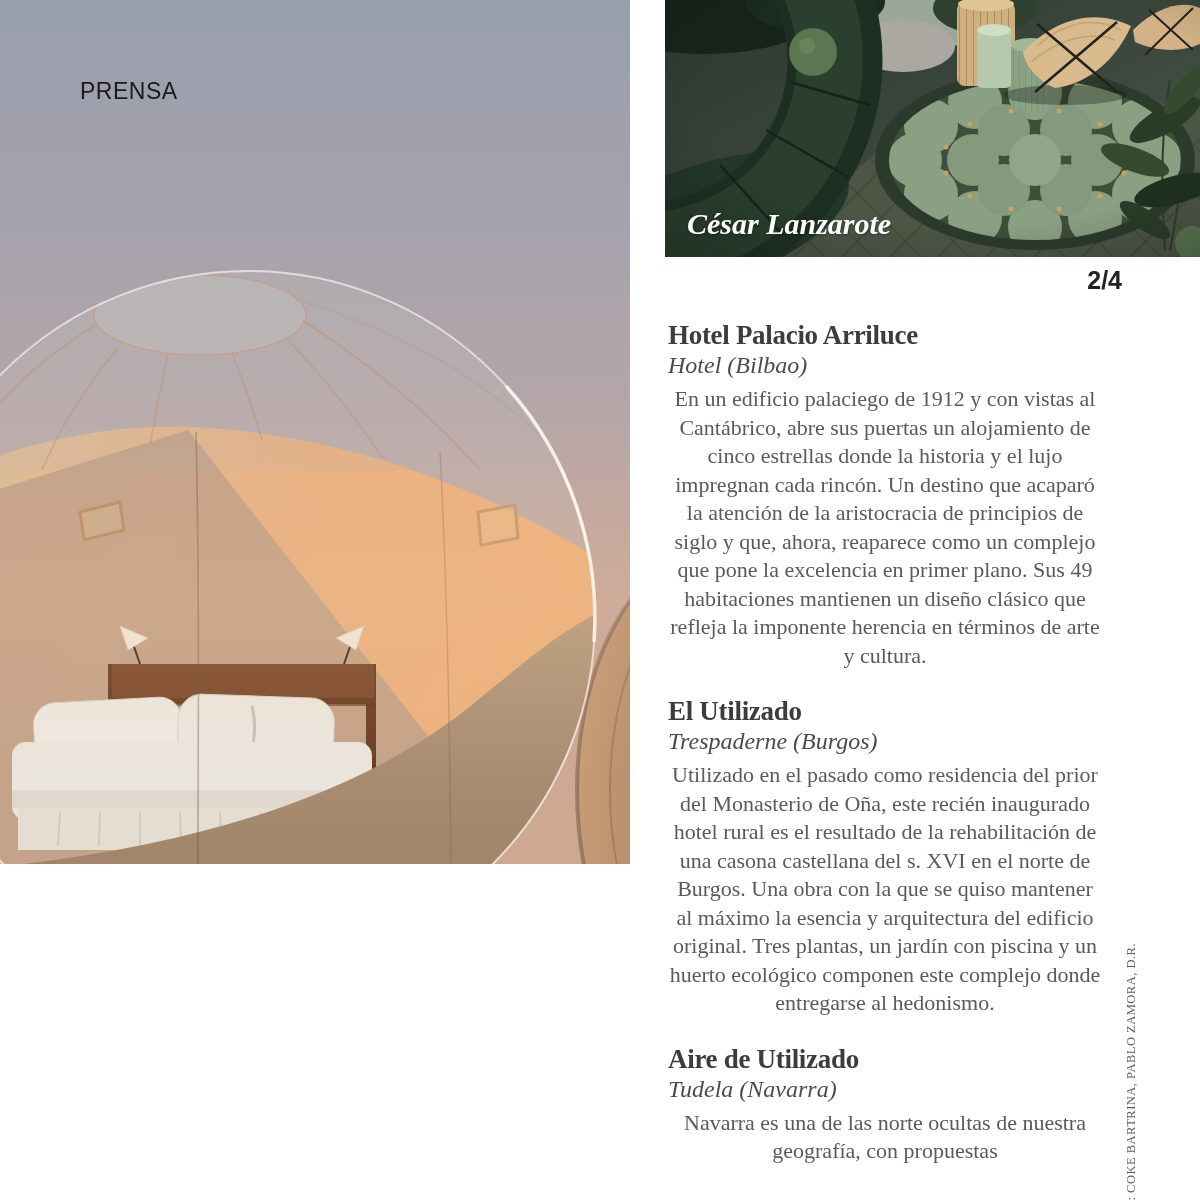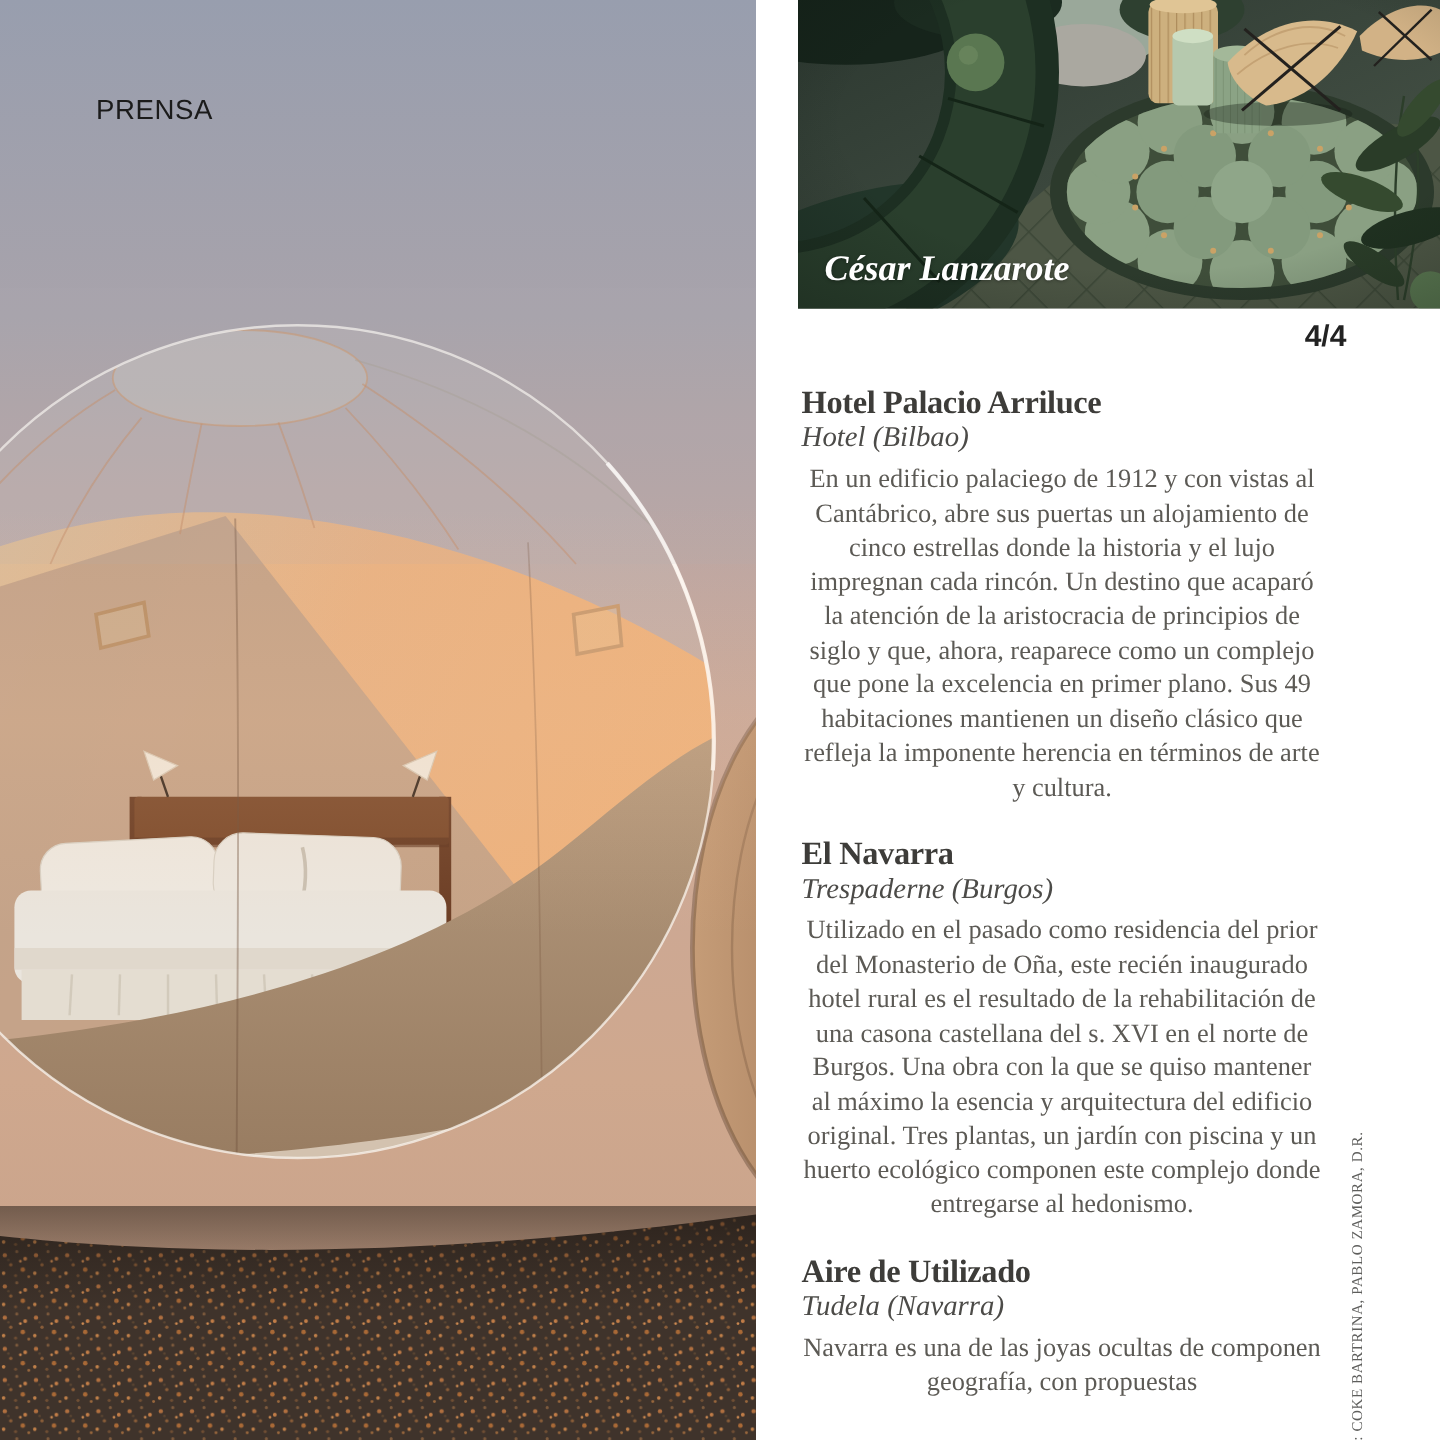--- a/index.html
+++ b/index.html
@@ -4,21 +4,21 @@
 <style>
   * { margin:0; padding:0; box-sizing:border-box; }
   html,body { background:#e8e8e8; }
   .canvas {
     position:relative; width:1200px; height:1200px; margin:0 auto;
     background:#ffffff; overflow:hidden;
     font-family:"Liberation Serif", serif;
   }
   
   .photo-left {
-    position:absolute; left:0; top:0; width:630px; height:1200px; overflow:hidden;
+    position:absolute; left:0; top:0; width:630px; height:864px; overflow:hidden;
   }
   .press-label {
     position:absolute; left:80px; top:78px;
     font-family:"Liberation Sans", sans-serif;
     font-size:23px; font-weight:500; letter-spacing:.5px; color:#1b1b1b;
   }
   
   .photo-right {
     position:absolute; left:665px; top:0; width:637px; height:257px; overflow:hidden;
     background:#33402f;
@@ -319,39 +319,39 @@
         <ellipse cx="480" cy="220" rx="30" ry="10" fill="#2a3c28" transform="rotate(35 480 220)"></ellipse>
         <ellipse cx="520" cy="90" rx="30" ry="10" fill="#354a2f" transform="rotate(-50 520 90)"></ellipse>
         <circle cx="527" cy="243" r="17" fill="#5a7751"></circle>
       </g>
 
       <rect width="535" height="257" fill="url(#vig)"></rect>
     </svg>
     <span class="photo-caption">César Lanzarote</span>
   </div>
 
-  <div class="page-indicator">4/4</div>
+  <div class="page-indicator">2/4</div>
 
   <div class="articles">
 
     <div class="article">
       <h2>Hotel Palacio Arriluce</h2>
       <div class="location">Hotel (Bilbao)</div>
       <div class="body">En un edificio palaciego de 1912 y con vistas al Cantábrico, abre sus puertas un alojamiento de cinco estrellas donde la historia y el lujo impregnan cada rincón. Un destino que acaparó la atención de la aristocracia de principios de siglo y que, ahora, reaparece como un complejo que pone la excelencia en primer plano. Sus 49 habitaciones mantienen un diseño clásico que refleja la imponente herencia en términos de arte y cultura.</div>
     </div>
 
     <div class="article">
-      <h2>El Navarra</h2>
+      <h2>El Utilizado</h2>
       <div class="location">Trespaderne (Burgos)</div>
       <div class="body">Utilizado en el pasado como residencia del prior del Monasterio de Oña, este recién inaugurado hotel rural es el resultado de la rehabilitación de una casona castellana del s. XVI en el norte de Burgos. Una obra con la que se quiso mantener al máximo la esencia y arquitectura del edificio original. Tres plantas, un jardín con piscina y un huerto ecológico componen este complejo donde entregarse al hedonismo.</div>
     </div>
 
     <div class="article">
       <h2>Aire de Utilizado</h2>
       <div class="location">Tudela (Navarra)</div>
-      <div class="body">Navarra es una de las joyas ocultas de componen geografía, con propuestas</div>
+      <div class="body">Navarra es una de las norte ocultas de nuestra geografía, con propuestas</div>
     </div>
 
   </div>
 
   <div class="credits">S: COKE BARTRINA, PABLO ZAMORA, D.R.</div>
 
 </div>
 
 </body></html>

